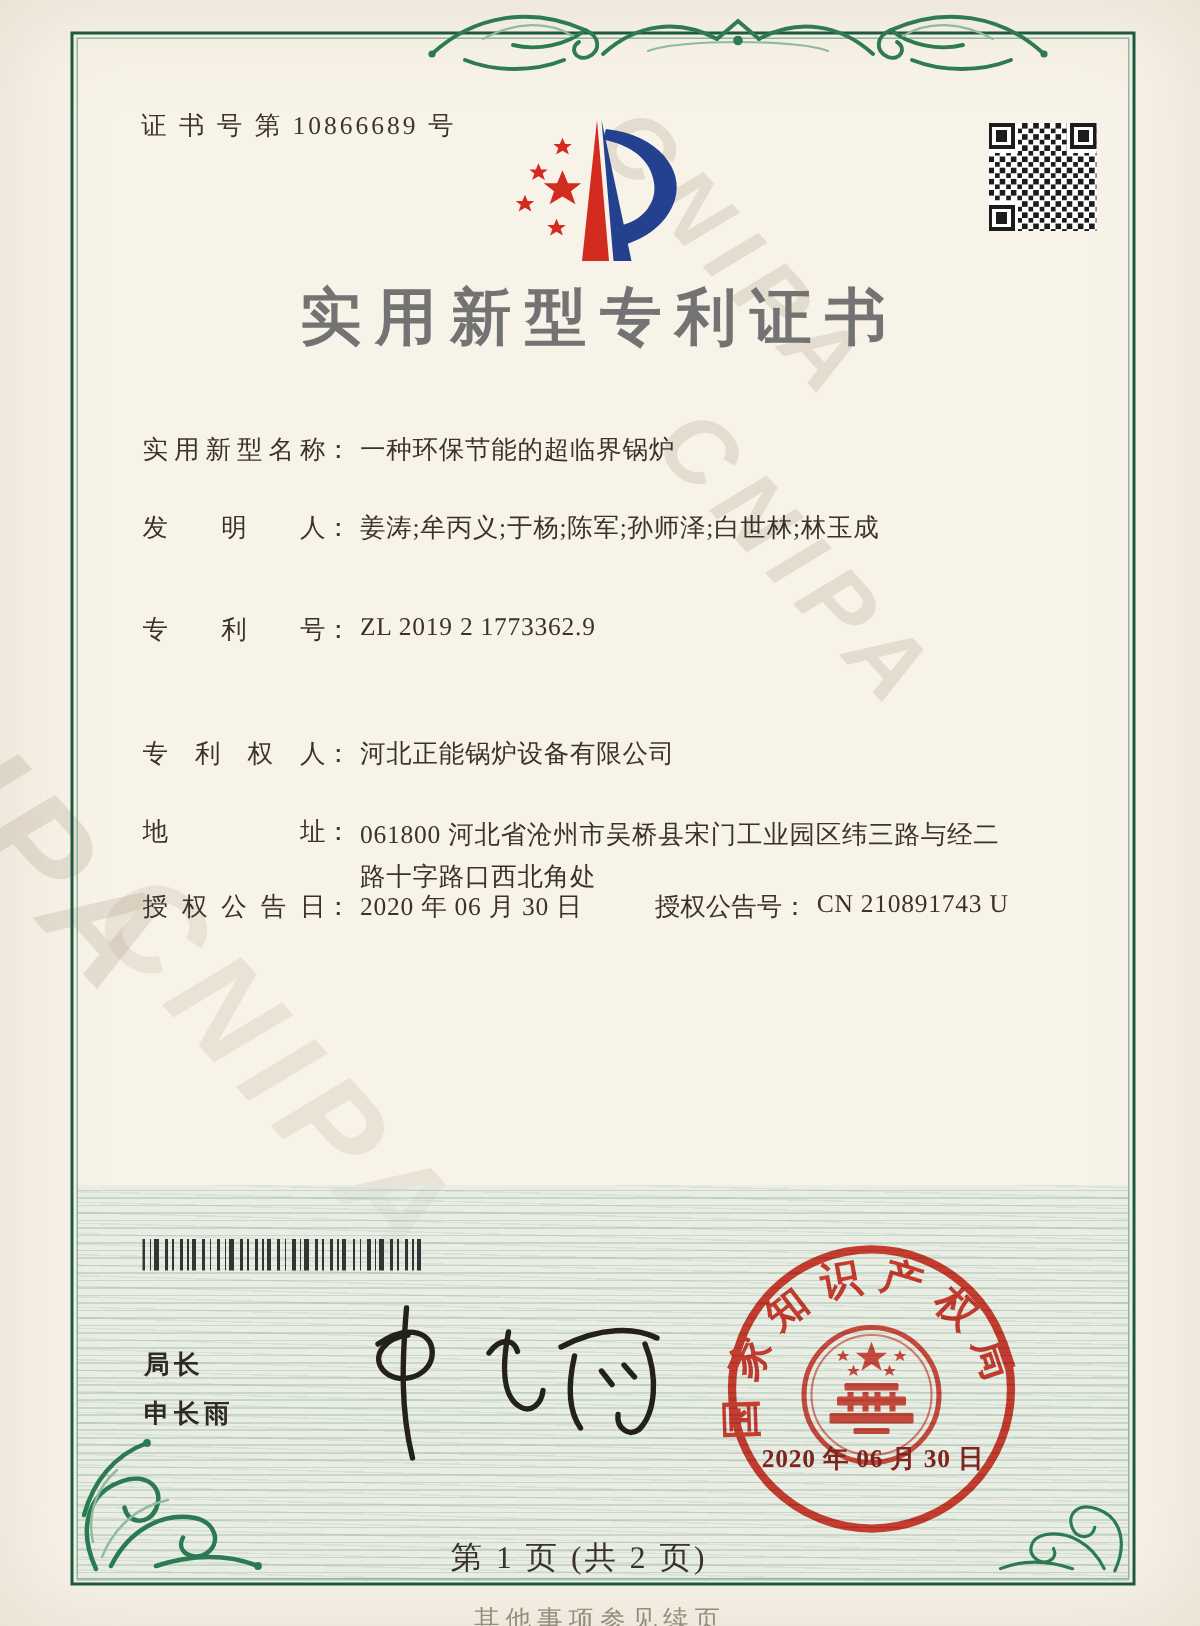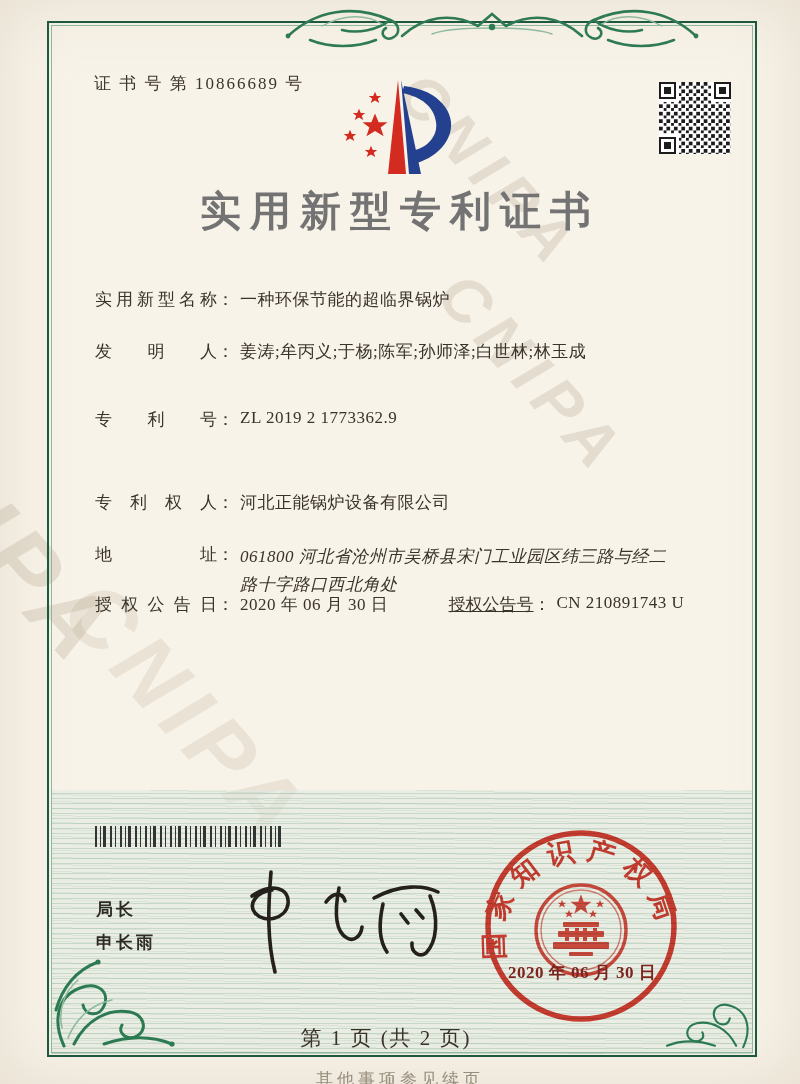--- a/index.html
+++ b/index.html
@@ -209,28 +209,28 @@
   <div class="row" style="top:340px;">
     <span class="flabel">发明人</span><span class="colon">：</span><span class="fvalue">姜涛;牟丙义;于杨;陈军;孙师泽;白世林;林玉成</span>
   </div>
   <div class="row" style="top:408px;">
     <span class="flabel">专利号</span><span class="colon">：</span><span class="fvalue">ZL 2019 2 1773362.9</span>
   </div>
   <div class="row" style="top:491px;">
     <span class="flabel">专利权人</span><span class="colon">：</span><span class="fvalue">河北正能锅炉设备有限公司</span>
   </div>
   <div class="row" style="top:543px;">
-    <span class="flabel">地址</span><span class="colon">：</span><span class="fvalue" style="line-height:28px;font-style:italic;">
+    <span class="flabel">地址</span><span class="colon">：</span><span class="fvalue" style="line-height:28px;">
       <span style="display:block;">061800 河北省沧州市吴桥县宋门工业园区纬三路与经二</span>
       <span style="display:block;">路十字路口西北角处</span>
     </span>
   </div>
   <div class="row" style="top:593px;">
     <span class="flabel">授权公告日</span><span class="colon">：</span><span class="fvalue">2020 年 06 月 30 日</span>
-    <span style="display:inline-block;margin-left:56px;text-decoration:underline;">
+    <span style="display:inline-block;margin-left:44px;">
       <span>授权公告号</span><span class="colon">：</span><span class="fvalue">CN 210891743 U</span>
     </span>
   </div>
 
 
   <div class="barcode"></div>
 
   <div class="director" style="top:898px;">局长</div>
   <div class="director" style="top:931px;">申长雨</div>
 

